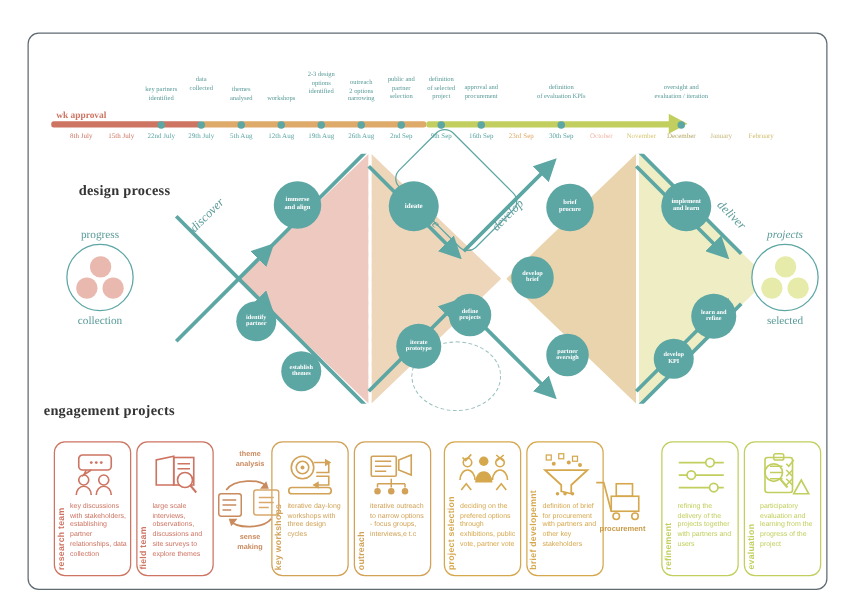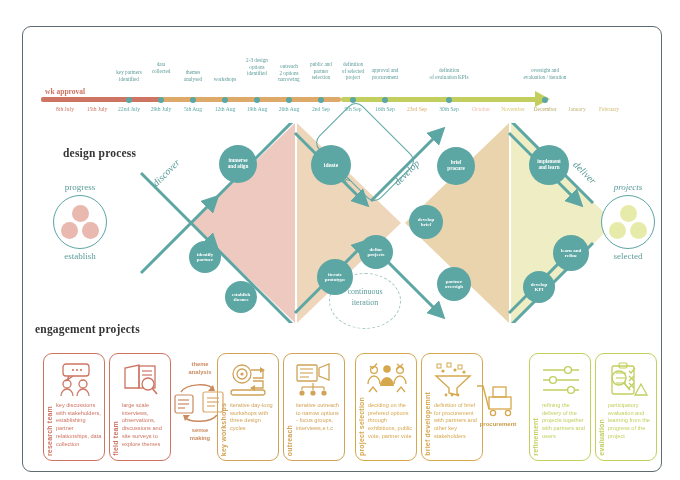--- a/index.html
+++ b/index.html
@@ -253,22 +253,20 @@
           <line x1="188" y1="80" x2="272" y2="-4"></line>
           <line x1="188" y1="120" x2="272" y2="204"></line>
           <line x1="486" y1="-4" x2="570" y2="80"></line>
           <line x1="486" y1="204" x2="570" y2="120"></line>
         </g>
       </svg>
 
       <div class="codesign"></div>
 
       <div class="cont-iter"></div>
-      <div class="cont-iter-txt">continuous
-iteration</div>
 
       <svg width="70" height="50" style="position:absolute;left:306px;top:140px;">
         <path d="M8,30 L2,18 L16,20 z" fill="#5ca6a3"></path>
       </svg>
 
       <div id="stage-labels">
           <div class="stage-lab" style="left: 126px; top: 44px; transform: rotate(-45deg);">discover</div>
           <div class="stage-lab" style="left: 306px; top: 44px; transform: rotate(45deg);">define</div>
           <div class="stage-lab" style="left: 368px; top: 44px; transform: rotate(-45deg);">develop</div>
           <div class="stage-lab" style="left: 548px; top: 44px; transform: rotate(45deg);">deliver</div>
@@ -298,21 +296,21 @@
           <div class="node" style="left: 500px; top: 148px; width: 32px; height: 32px; font-size: 5px;">develop
 KPI</div>
         </div>
 
       <div class="badge" style="left:30px; top:72px;">
         <div class="badge-circle"></div>
         <div class="badge-dot" style="left:19px;top:10px;width:17px;height:17px;background:#e9b8ae;"></div>
         <div class="badge-dot" style="left:8px;top:27px;width:17px;height:17px;background:#e9b8ae;"></div>
         <div class="badge-dot" style="left:29px;top:27px;width:17px;height:17px;background:#e9b8ae;"></div>
         <div class="badge-word" style="left:-16px;top:-13px;">progress</div>
-        <div class="badge-word" style="left:-16px;top:56px;">establish</div>
+        <div class="badge-word" style="left:-16px;top:56px;">collection</div>
       </div>
 
       <div class="badge" style="left:578px; top:72px;">
         <div class="badge-circle"></div>
         <div class="badge-dot" style="left:19px;top:10px;width:17px;height:17px;background:#e7ebaa;"></div>
         <div class="badge-dot" style="left:8px;top:27px;width:17px;height:17px;background:#e7ebaa;"></div>
         <div class="badge-dot" style="left:29px;top:27px;width:17px;height:17px;background:#e7ebaa;"></div>
         <div class="badge-word" style="left:-16px;top:-13px;font-style:italic;">projects</div>
         <div class="badge-word" style="left:-16px;top:56px;">selected</div>
       </div>

